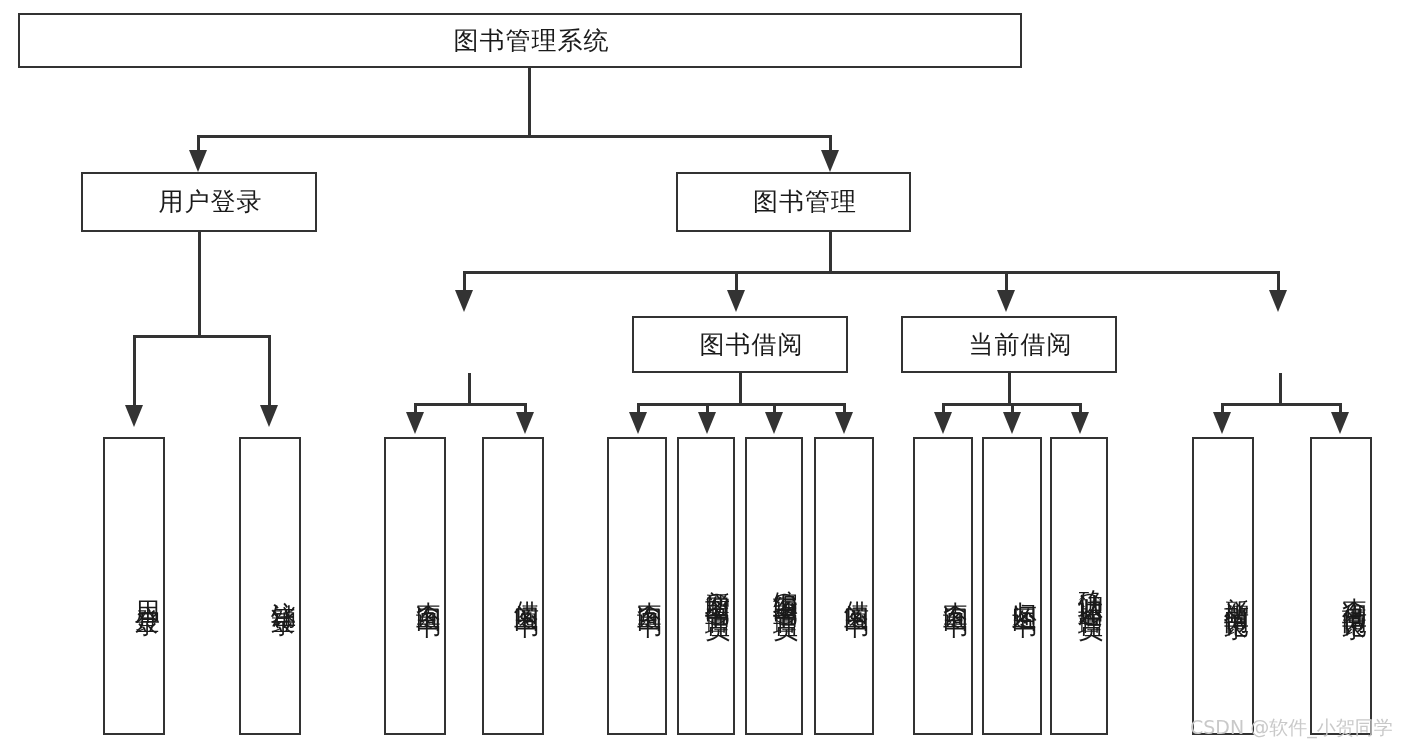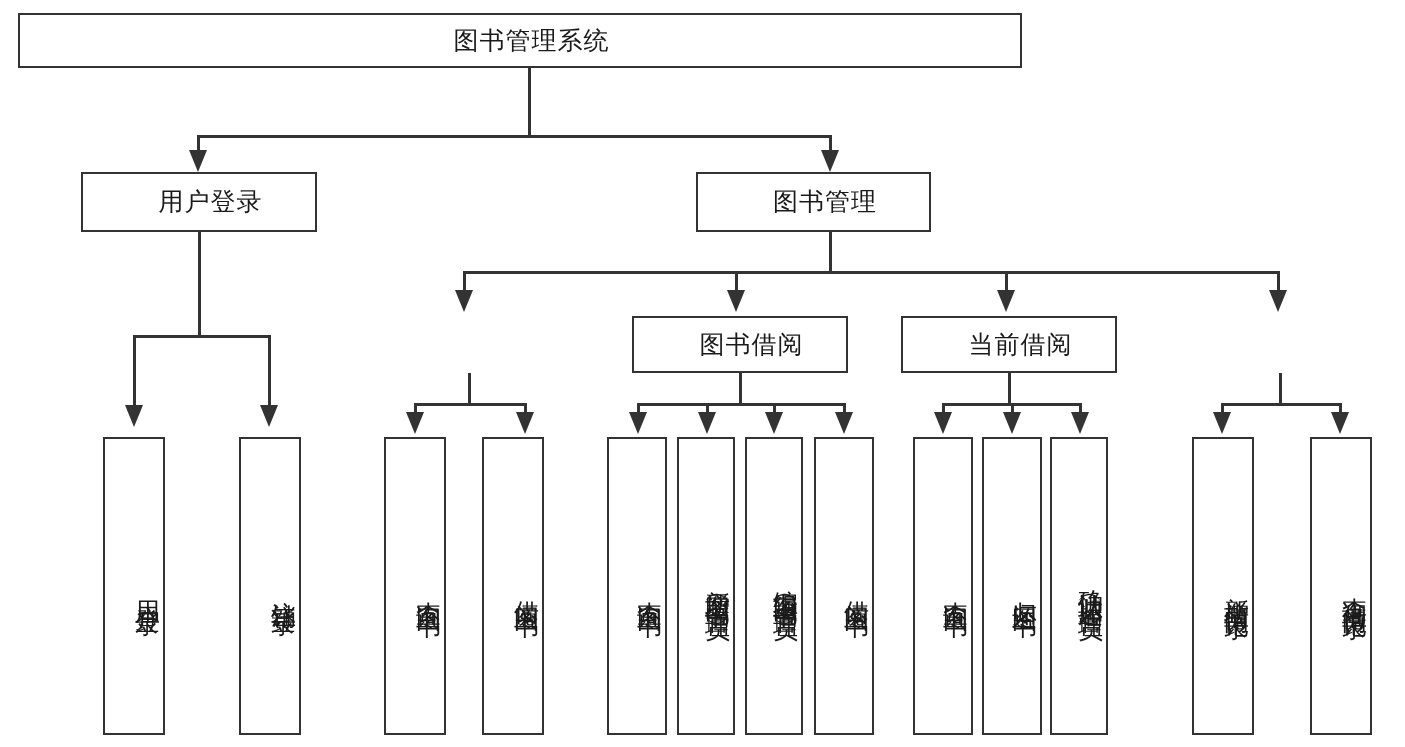--- a/index.html
+++ b/index.html
@@ -84,21 +84,21 @@
   <div class="line hline" style="left:197px; top:135px; width:634px; height:2.5px;"></div>
 
   <div class="line vline" style="left:197px; top:135px; width:2.5px; height:22px;"></div>
   <div class="arrow" style="left:189px; top:150px;"></div>
 
   <div class="line vline" style="left:829px; top:135px; width:2.5px; height:22px;"></div>
   <div class="arrow" style="left:821px; top:150px;"></div>
 
   <div class="node horiz" style="left:81px; top:172px; width:236px; height:60px;">用户登录</div>
 
-  <div class="node horiz" style="left:696px; top:172px; width:235px; height:60px;">图书管理</div>
+  <div class="node horiz" style="left:676px; top:172px; width:235px; height:60px;">图书管理</div>
 
   <div class="line vline" style="left:198px; top:232px; width:2.5px; height:105px;"></div>
   <div class="line hline" style="left:133px; top:335px; width:137px; height:2.5px;"></div>
   <div class="line vline" style="left:133px; top:335px; width:2.5px; height:72px;"></div>
   <div class="arrow" style="left:125px; top:405px;"></div>
   <div class="line vline" style="left:268px; top:335px; width:2.5px; height:72px;"></div>
   <div class="arrow" style="left:260px; top:405px;"></div>
 
   <div class="line vline" style="left:829px; top:232px; width:2.5px; height:41px;"></div>
   <div class="line hline" style="left:463px; top:271px; width:817px; height:2.5px;"></div>
@@ -160,14 +160,15 @@
   <div class="node vert topalign" style="left:745px; top:437px; width:58px; height:298px;">编辑图书（管理员）</div>
   <div class="node vert" style="left:814px; top:437px; width:60px; height:298px;">借阅图书</div>
 
   <div class="node vert" style="left:913px; top:437px; width:60px; height:298px;">查询图书</div>
   <div class="node vert" style="left:982px; top:437px; width:60px; height:298px;">归还图书</div>
   <div class="node vert topalign" style="left:1050px; top:437px; width:58px; height:298px;">确认归还（管理员）</div>
 
   <div class="node vert" style="left:1192px; top:437px; width:62px; height:298px;">新增借阅记录</div>
   <div class="node vert" style="left:1310px; top:437px; width:62px; height:298px;">查询借阅记录</div>
 
+  <div class="watermark" style="left:1190px; top:715px;">CSDN @软件_小贺同学</div>
 
 </div>
 
 </body></html>

